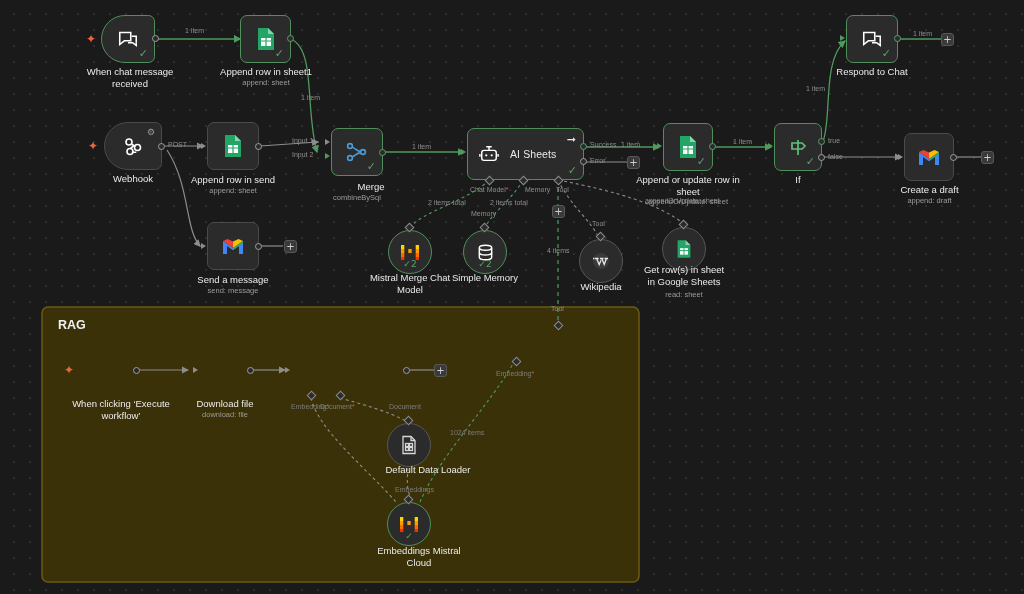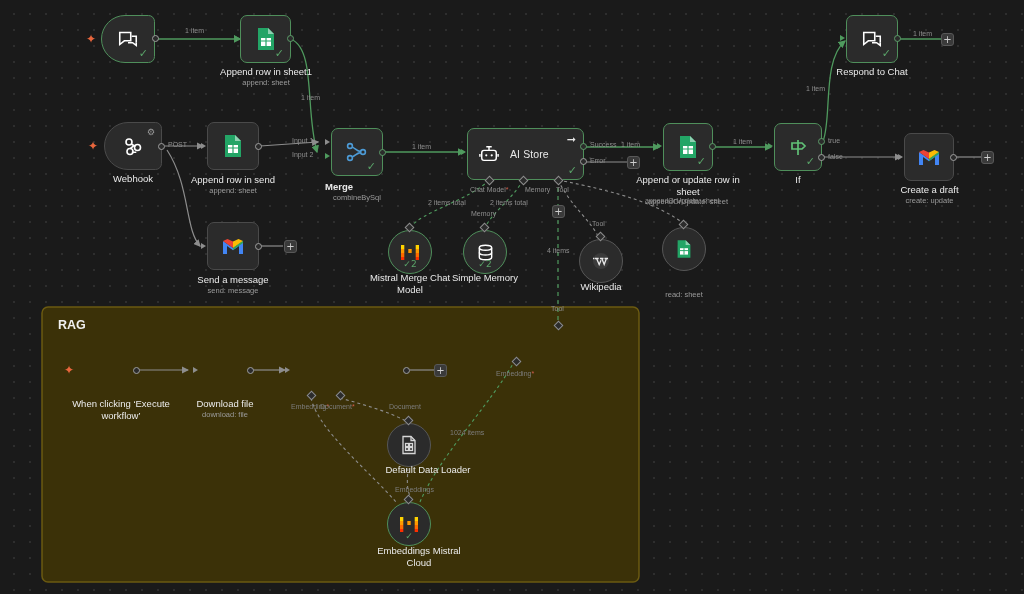--- a/index.html
+++ b/index.html
@@ -188,20 +188,22 @@
     <span class="ico">
       <svg width="22" height="22" viewBox="0 0 24 24" fill="none" stroke="#fff" stroke-width="1.7">
         <path d="M3 5h12v9H8l-5 4z"></path>
           <path d="M12 16h5l4 3v-3.5"></path>
           <path d="M21 15.5V9h-5"></path>
       </svg>
     </span>
     <span class="tick">✓</span>
   </div>
   <div class="port" style="left:152px;top:35px;"></div>
+  <div class="cap" style="left:60px;top:66px;width:140px;">When chat message
+received</div>
 
   <div class="box ok" style="left:240px;top:15px;width:51px;height:48px;">
     <span class="ico">
       <svg width="20" height="24" viewBox="0 0 20 24">
           <path d="M2 1h10l6 6v16H2z" fill="#23a566"></path>
           <path d="M12 1l6 6h-6z" fill="#8ed1b1"></path>
           <rect x="5" y="11" width="10" height="8" fill="#fff"></rect>
           <path d="M5 14h10M10 11v8" stroke="#23a566" stroke-width="1.2"></path>
         </svg>
     </span>
@@ -287,35 +289,35 @@
         <path d="M7.4 6.1C11 8 11.5 9.6 15.6 10.6M7.4 15.9C11 14 11.5 12.4 15.6 11.4"></path>
       </svg>
     </span>
     <span class="tick">✓</span>
   </div>
   <div class="arrowin" style="left:325px;top:139px;"></div>
   <div class="arrowin green" style="left:325px;top:153px;"></div>
   <div class="elabel" style="left:292px;top:137px;">Input 1</div>
   <div class="elabel" style="left:292px;top:151px;">Input 2</div>
   <div class="port green" style="left:379px;top:149px;"></div>
-  <div class="cap" style="left:299px;top:181px;width:80px;font-weight:bold;">Merge</div>
+  <div class="cap" style="left:331px;top:181px;width:80px;">Merge</div>
   <div class="sub" style="left:317px;top:193px;width:80px;">combineBySql</div>
   <div class="elabel" style="left:412px;top:143px;">1 item</div>
 
   <div class="box wide ok" style="left:467px;top:128px;width:117px;height:52px;padding-left:10px;">
     <span class="ico">
       <svg width="22" height="20" viewBox="0 0 24 22" fill="none" stroke="#fff" stroke-width="1.6">
         <rect x="4" y="7" width="16" height="11" rx="2.5"></rect>
           <path d="M12 3v4M9 3h6"></path>
         <circle cx="9" cy="12.5" r="1.2" fill="#fff" stroke="none"></circle>
           <circle cx="15" cy="12.5" r="1.2" fill="#fff" stroke="none"></circle>
         <path d="M2 11v3M22 11v3"></path>
       </svg>
     </span>
-    <span class="agent-label">AI Store</span>
+    <span class="agent-label">AI Sheets</span>
     <span class="agent-arrow">➞</span>
     <span class="tick">✓</span>
   </div>
   <div class="arrowin green" style="left:461px;top:149px;"></div>
   <div class="port green" style="left:580px;top:143px;"></div>
   <div class="port" style="left:580px;top:158px;"></div>
   <div class="elabel" style="left:590px;top:141px;">Success</div>
   <div class="elabel" style="left:621px;top:141px;">1 item</div>
   <div class="elabel" style="left:590px;top:157px;">Error</div>
   <div class="plus" style="left:627px;top:156px;">+</div>
@@ -374,21 +376,21 @@
         <path d="M2 4l10 7V4.5L6.5 2z" fill="#ea4335"></path>
         <path d="M22 4L12 11V4.5L17.5 2z" fill="#fbbc05"></path>
         <path d="M12 11l10-7v2l-10 7z" fill="#34a853"></path>
       </svg>
     </span>
   </div>
   <div class="arrowin" style="left:898px;top:154px;"></div>
   <div class="port" style="left:950px;top:154px;"></div>
   <div class="plus" style="left:981px;top:151px;">+</div>
   <div class="cap" style="left:872px;top:184px;width:115px;">Create a draft</div>
-  <div class="sub" style="left:872px;top:196px;width:115px;">create: update</div>
+  <div class="sub" style="left:872px;top:196px;width:115px;">append: draft</div>
 
   <div class="diamond" style="left:406px;top:224px;"></div>
   <div class="circ ok" style="left:388px;top:230px;">
     <span class="ico">
       <svg width="20" height="18" viewBox="0 0 20 18">
         <rect x="1" y="2" width="3.3" height="4" fill="#ffd300"></rect>
           <rect x="15.7" y="2" width="3.3" height="4" fill="#ffd300"></rect>
         <rect x="1" y="6" width="3.3" height="4" fill="#ff9a00"></rect>
           <rect x="8.3" y="6" width="3.4" height="4" fill="#ff9a00"></rect>
           <rect x="15.7" y="6" width="3.3" height="4" fill="#ff9a00"></rect>
@@ -432,20 +434,22 @@
   <div class="circ" style="left:662px;top:227px;">
     <span class="ico">
       <svg width="16" height="20" viewBox="0 0 20 24">
           <path d="M2 1h10l6 6v16H2z" fill="#23a566"></path>
           <path d="M12 1l6 6h-6z" fill="#8ed1b1"></path>
           <rect x="5" y="11" width="10" height="8" fill="#fff"></rect>
           <path d="M5 14h10M10 11v8" stroke="#23a566" stroke-width="1.2"></path>
         </svg>
     </span>
   </div>
+  <div class="cap" style="left:628px;top:264px;width:112px;">Get row(s) in sheet
+in Google Sheets</div>
   <div class="sub" style="left:628px;top:290px;width:112px;">read: sheet</div>
   <div class="elabel" style="left:645px;top:197px;">appendOrUpdate: sheet</div>
 
   <div class="bolt" style="left:64px;top:364px;">✦</div>
   <div class="box trigger" style="left:81px;top:346px;width:56px;height:48px;">
     <span class="ico">
       <svg width="20" height="22" viewBox="0 0 20 22" fill="none" stroke="#cfcfcf" stroke-width="1.6">
         <path d="M5 2l11 10.5h-5.6L7.6 19z"></path>
       </svg>
     </span>

